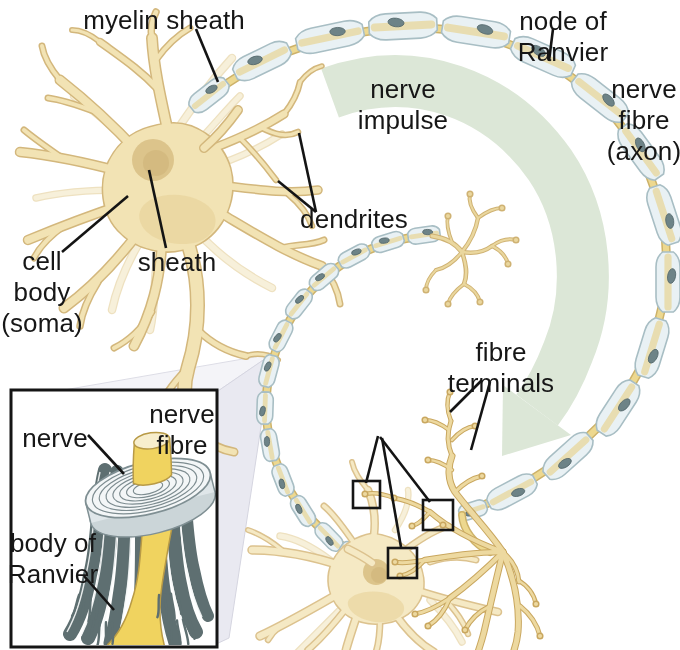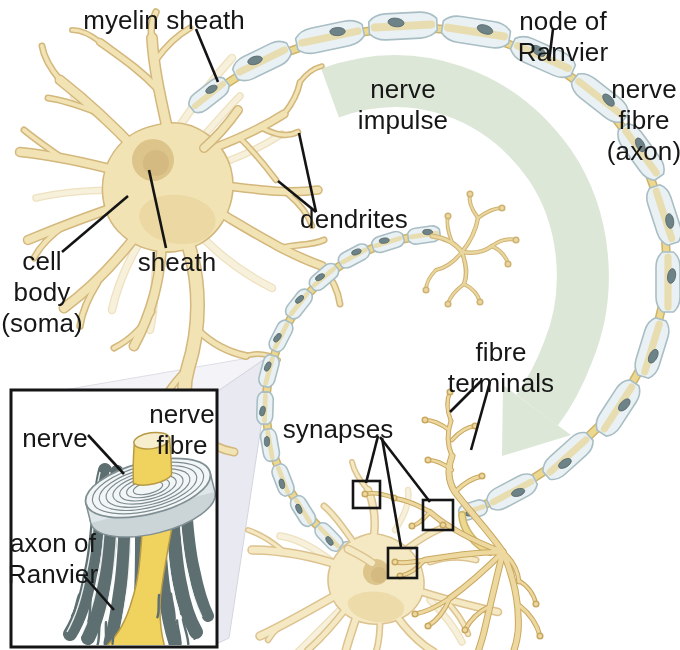--- a/index.html
+++ b/index.html
@@ -533,19 +533,18 @@
   <div class="lbl" style="left:644px;top:74px">nerve
 fibre
 (axon)</div>
   <div class="lbl" style="left:42px;top:246px">cell
 body
 (soma)</div>
   <div class="lbl" style="left:354px;top:204px">dendrites</div>
   <div class="lbl" style="left:177px;top:247px">sheath</div>
   <div class="lbl" style="left:501px;top:337px">fibre
 terminals</div>
-  <div class="lbl" style="left:338px;top:414px">synapses</div>
   <div class="lbl" style="left:55px;top:423px">nerve</div>
   <div class="lbl" style="left:182px;top:399px">nerve
 fibre</div>
-  <div class="lbl" style="left:53px;top:528px">axon of
+  <div class="lbl" style="left:53px;top:528px">body of
 Ranvier</div>
 </div>
 
 </body></html>

